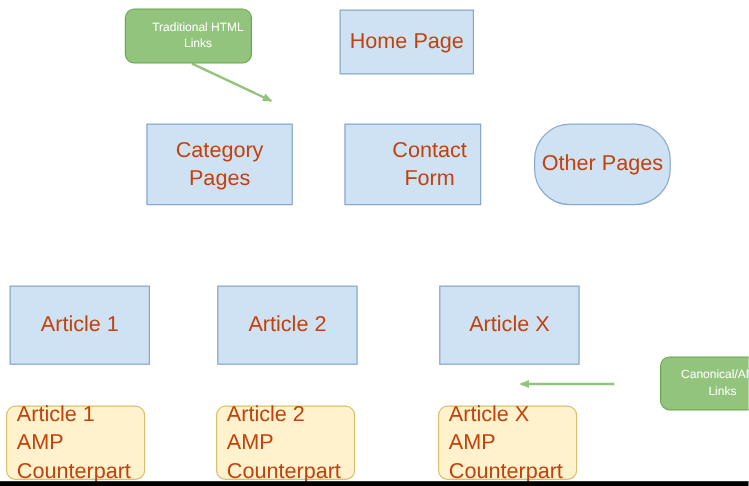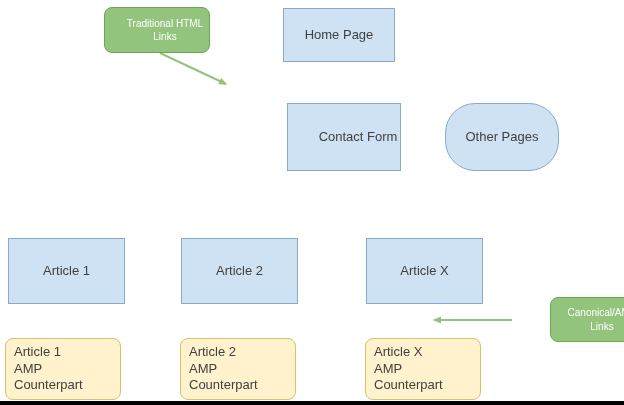--- a/index.html
+++ b/index.html
@@ -24,23 +24,23 @@
     pointer-events: none;
   }
   .node {
     position: absolute;
     box-sizing: border-box;
     display: flex;
     align-items: center;
     justify-content: center;
     text-align: center;
     white-space: pre-line;
-    font-size: 13px;
+    font-size: 18px;
     line-height: 1.3;
-    color: #404040;
+    color: #c2410c;
   }
   .blue {
     background: var(--node-fill);
     border: 1px solid var(--node-border);
   }
   .green {
     background: var(--callout-fill);
     border: 1px solid var(--callout-border);
     color: var(--callout-text);
     font-size: 10px;
@@ -78,20 +78,22 @@
     </defs>
     <line x1="160" y1="53" x2="226" y2="84" stroke-width="2" marker-end="url(#arrow)" stroke="#93c47d"></line>
     <line x1="512" y1="320" x2="434" y2="320" stroke-width="2" marker-end="url(#arrow)" stroke="#93c47d"></line>
   </svg>
 
   <div class="node green" style="left:104px; top:7px; width:106px; height:46px;padding-left:16px;">Traditional HTML
 Links</div>
 
   <div class="node blue" style="left:283px; top:8px; width:112px; height:54px;">Home Page</div>
 
+  <div class="node blue" style="left:122px; top:103px; width:122px; height:68px;">Category
+Pages</div>
 
   <div class="node blue" style="left:287px; top:103px; width:114px; height:68px;padding-left:28px;">Contact Form</div>
 
   <div class="node blue" style="left:445px; top:103px; width:114px; height:68px;border-radius:30px;">Other Pages</div>
 
   <div class="node blue" style="left:8px; top:238px; width:117px; height:66px;">Article 1</div>
 
   <div class="node blue" style="left:181px; top:238px; width:117px; height:66px;">Article 2</div>
 
   <div class="node blue" style="left:366px; top:238px; width:117px; height:66px;">Article X</div>

